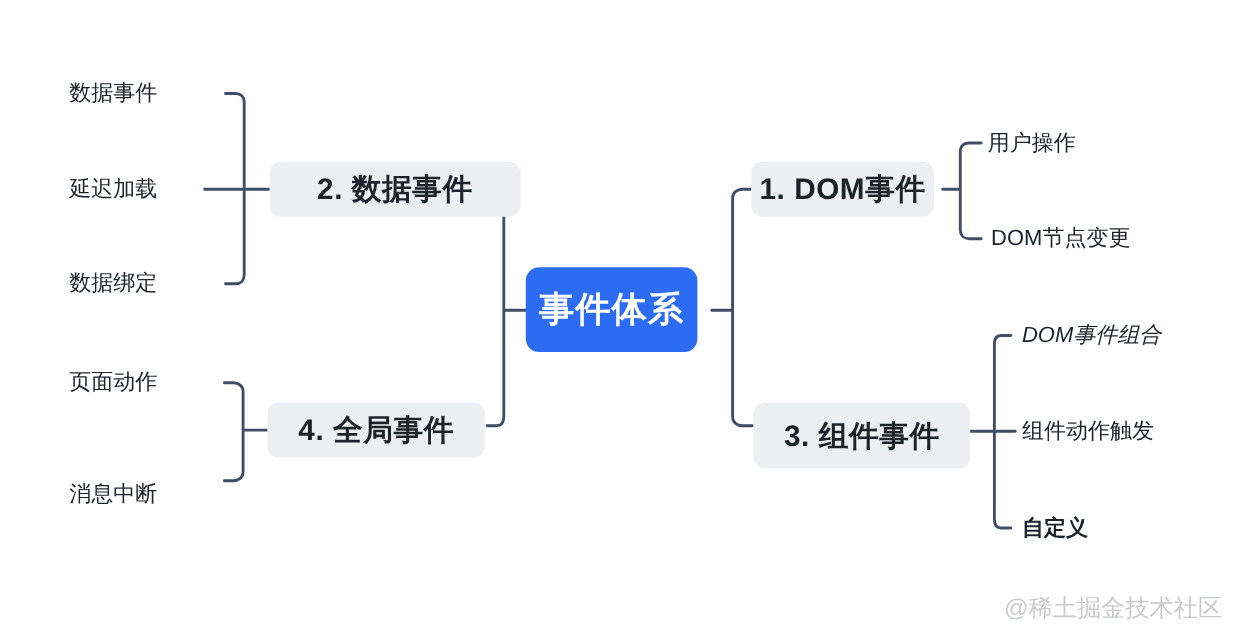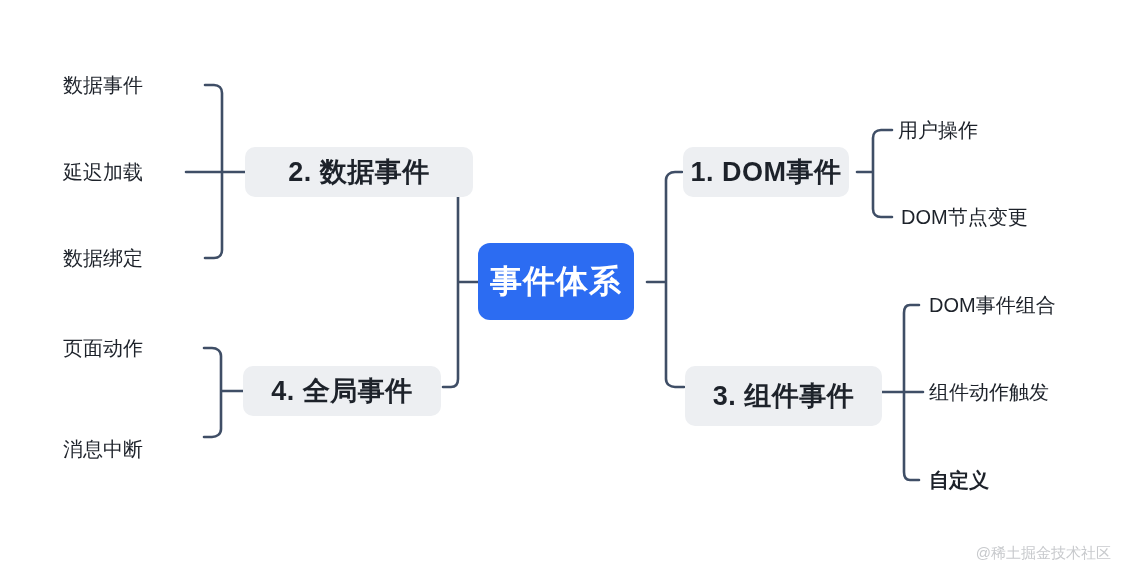--- a/index.html
+++ b/index.html
@@ -53,29 +53,29 @@
     font-weight:500;
     white-space:nowrap;
   }
   .c-l1 { left:63px; top:71px; }
   .c-l2 { left:63px; top:158px; }
   .c-l3 { left:63px; top:244px; }
   .c-l4 { left:63px; top:334px; }
   .c-l5 { left:63px; top:423px;margin-top:12px; }
   .c-r1 { left:898px; top:116px; }
   .c-r2 { left:901px; top:203px; }
-  .c-r3 { left:929px; top:291px; }
+  .c-r3 { left:929px; top:291px;font-style:italic; }
   .c-r4 { left:929px; top:378px; }
   .c-r5 { left:929px; top:466px;font-weight:bold; }
   .watermark {
     position:absolute;
     right:14px; top:540px;
     height:26px; line-height:26px;
     color:var(--watermark,#c8cacd);
-    font-size:15px;
+    font-size:22px;
     font-weight:400;
     white-space:nowrap;
   }
 </style>
 </head>
 <body>
 
 <div class="canvas">
 
   <svg class="wires" viewBox="0 0 1125 583" aria-hidden="true">

